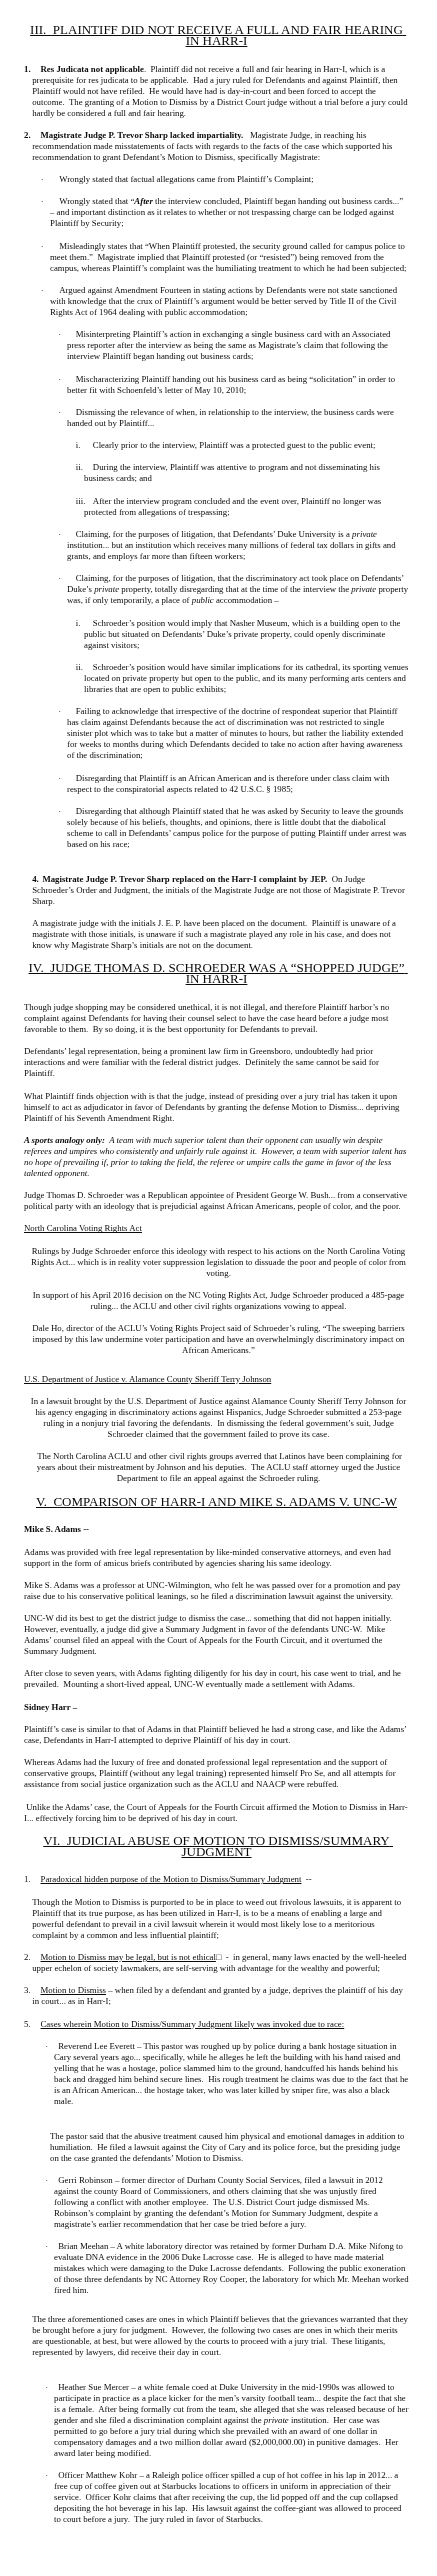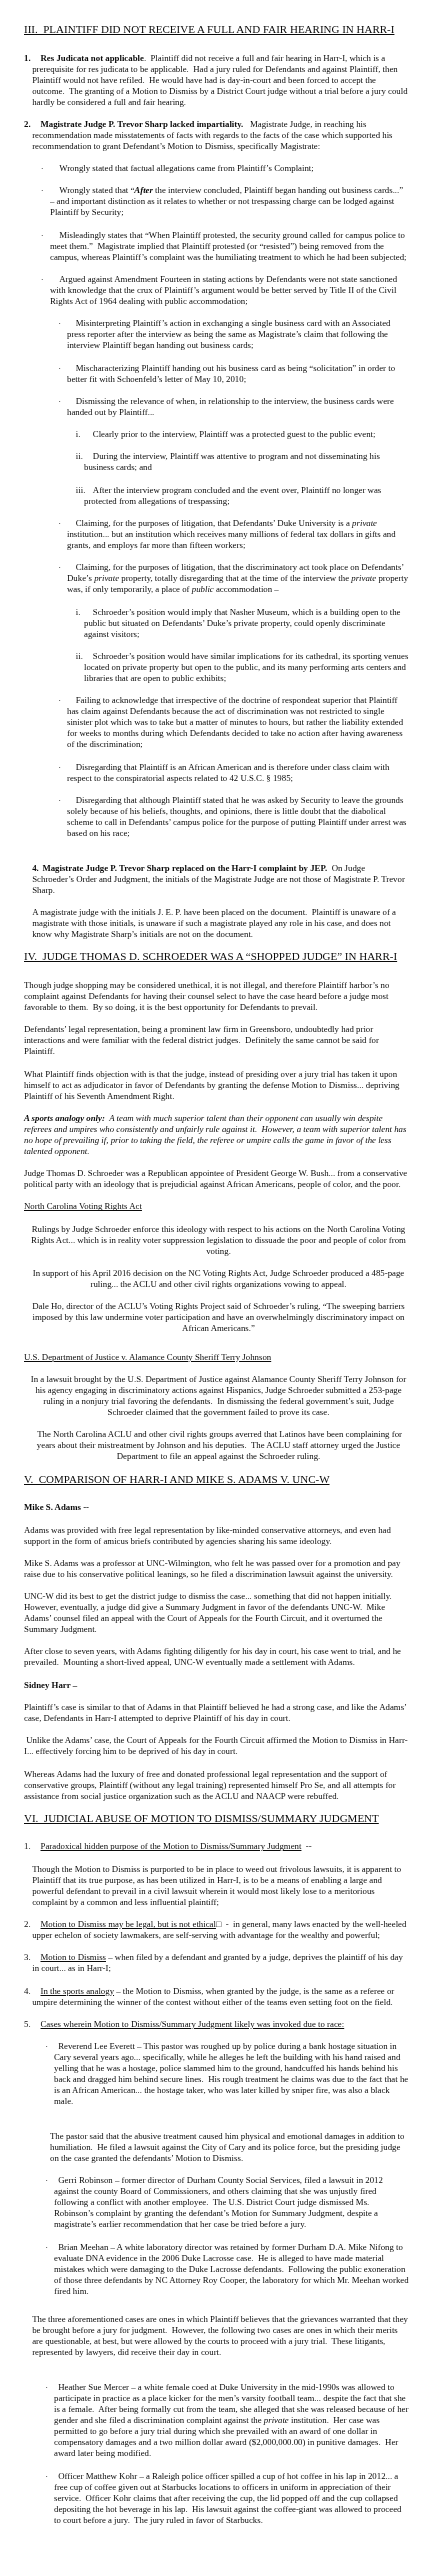--- a/index.html
+++ b/index.html
@@ -1,19 +1,19 @@
 <!DOCTYPE html>
 <html style="font-size:8.2px"><head>
 <meta charset="utf-8">
 <style>
   html,body{margin:0;padding:0;background:#ffffff;}
   body{width:438px;height:2834px;font-family:"Liberation Serif","DejaVu Serif",serif;font-size:8.8px;line-height:11px;color:#0a0a0a;}
   .page{box-sizing:border-box;width:438px;padding:24px 29px 0 24px;}
   p{margin:0 0 11.3px 0;white-space:pre-wrap;}
-  h2.sec-h{margin:0 0 17.5px 0;font-size:11px;font-weight:normal;white-space:pre-wrap;}
+  h2.sec-h{margin:0 0 17.5px 0;font-size:13px;font-weight:normal;text-align:center;white-space:pre-wrap;}
   .u{text-decoration:underline;}
   .b{font-weight:bold;}
   .i{font-style:italic;}
   .bi{font-weight:bold;font-style:italic;margin-top:20px;}
   
   .li3{margin-left:8.2px;}
   .li3 .num{display:inline-block;width:16.5px;margin-left:-8.2px;}
   .li3b{margin-left:8.2px;}
   .li3b .num{margin-right:3.6px;}
   
@@ -121,35 +121,34 @@
   <p><span>Mike S. Adams was a professor at UNC-Wilmington, who felt he was passed over for a promotion and pay raise due to his conservative political leanings, so he filed a discrimination lawsuit against the university.</span></p>
 
   <p><span>UNC-W did its best to get the district judge to dismiss the case... something that did not happen initially.  However, eventually, a judge did give a Summary Judgment in favor of the defendants UNC-W.  Mike Adams’ counsel filed an appeal with the Court of Appeals for the Fourth Circuit, and it overturned the Summary Judgment.</span></p>
 
   <p><span>After close to seven years, with Adams fighting diligently for his day in court, his case went to trial, and he prevailed.  Mounting a short-lived appeal, UNC-W eventually made a settlement with Adams.</span></p>
 
   <p class="subh"><span class="b">Sidney Harr –</span></p>
 
   <p><span>Plaintiff’s case is similar to that of Adams in that Plaintiff believed he had a strong case, and like the Adams’ case, Defendants in Harr-I attempted to deprive Plaintiff of his day in court.</span></p>
 
+  <p><span>Whereas Adams had the luxury of free and donated professional legal representation and the support of conservative groups, Plaintiff (without any legal training) represented himself Pro Se, and all attempts for assistance from social justice organization such as the ACLU and NAACP were rebuffed.</span></p>
+
   <p><span> Unlike the Adams’ case, the Court of Appeals for the Fourth Circuit affirmed the Motion to Dismiss in Harr-I... effectively forcing him to be deprived of his day in court.</span></p>
-
-  <p><span>Whereas Adams had the luxury of free and donated professional legal representation and the support of conservative groups, Plaintiff (without any legal training) represented himself Pro Se, and all attempts for assistance from social justice organization such as the ACLU and NAACP were rebuffed.</span></p>
 
   <h2 class="sec-h mt-lg"><span class="u">VI.  JUDICIAL ABUSE OF MOTION TO DISMISS/SUMMARY JUDGMENT</span></h2>
 
   <p class="li3"><span class="num">1.</span><span class="u">Paradoxical hidden purpose of the Motion to Dismiss/Summary Judgment</span><span>  --</span></p>
 
   <p class="pind"><span>Though the Motion to Dismiss is purported to be in place to weed out frivolous lawsuits, it is apparent to Plaintiff that its true purpose, as has been utilized in Harr-I, is to be a means of enabling a large and powerful defendant to prevail in a civil lawsuit wherein it would most likely lose to a meritorious complaint by a common and less influential plaintiff;</span></p>
 
   <p class="li3"><span class="num">2.</span><span class="u">Motion to Dismiss may be legal, but is not ethical</span><span>□  -  in general, many laws enacted by the well-heeled upper echelon of society lawmakers, are self-serving with advantage for the wealthy and powerful;</span></p>
 
   <p class="li3"><span class="num">3.</span><span class="u">Motion to Dismiss</span><span> – when filed by a defendant and granted by a judge, deprives the plaintiff of his day in court... as in Harr-I;</span></p>
 
-  <p class="li3"><span class="num">4.</span><span class="u">In the sports analogy</span><span> – the Motion to Dismiss, when granted by the judge, is the same as a referee or umpire determining the winner of the contest without either of the teams even setting foot on the field.</span></p>
 
   <p class="li3"><span class="num">5.</span><span class="u">Cases wherein Motion to Dismiss/Summary Judgment likely was invoked due to race:</span></p>
 
   <p class="bl6"><span class="dot">·</span><span>Reverend Lee Everett – This pastor was roughed up by police during a bank hostage situation in Cary several years ago... specifically, while he alleges he left the building with his hand raised and yelling that he was a hostage, police slammed him to the ground, handcuffed his hands behind his back and dragged him behind secure lines.  His rough treatment he claims was due to the fact that he is an African American... the hostage taker, who was later killed by sniper fire, was also a black male.</span></p>
 
   <p class="pind2 mt-lg"><span>The pastor said that the abusive treatment caused him physical and emotional damages in addition to humiliation.  He filed a lawsuit against the City of Cary and its police force, but the presiding judge on the case granted the defendants’ Motion to Dismiss.</span></p>
 
   <p class="bl6"><span class="dot">·</span><span>Gerri Robinson – former director of Durham County Social Services, filed a lawsuit in 2012 against the county Board of Commissioners, and others claiming that she was unjustly fired following a conflict with another employee.  The U.S. District Court judge dismissed Ms. Robinson’s complaint by granting the defendant’s Motion for Summary Judgment, despite a magistrate’s earlier recommendation that her case be tried before a jury.</span></p>
 
   <p class="bl6"><span class="dot">·</span><span>Brian Meehan – A white laboratory director was retained by former Durham D.A. Mike Nifong to evaluate DNA evidence in the 2006 Duke Lacrosse case.  He is alleged to have made material mistakes which were damaging to the Duke Lacrosse defendants.  Following the public exoneration of those three defendants by NC Attorney Roy Cooper, the laboratory for which Mr. Meehan worked fired him.</span></p>

